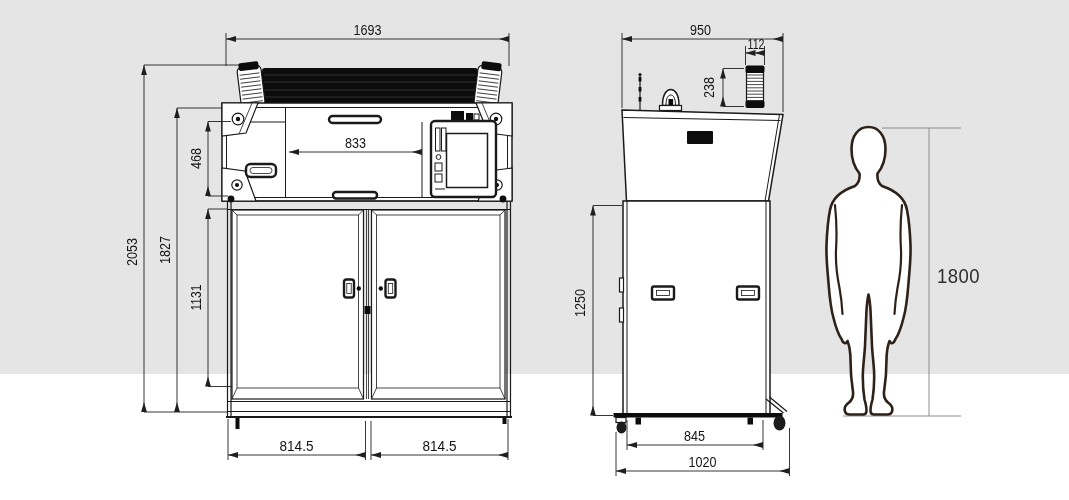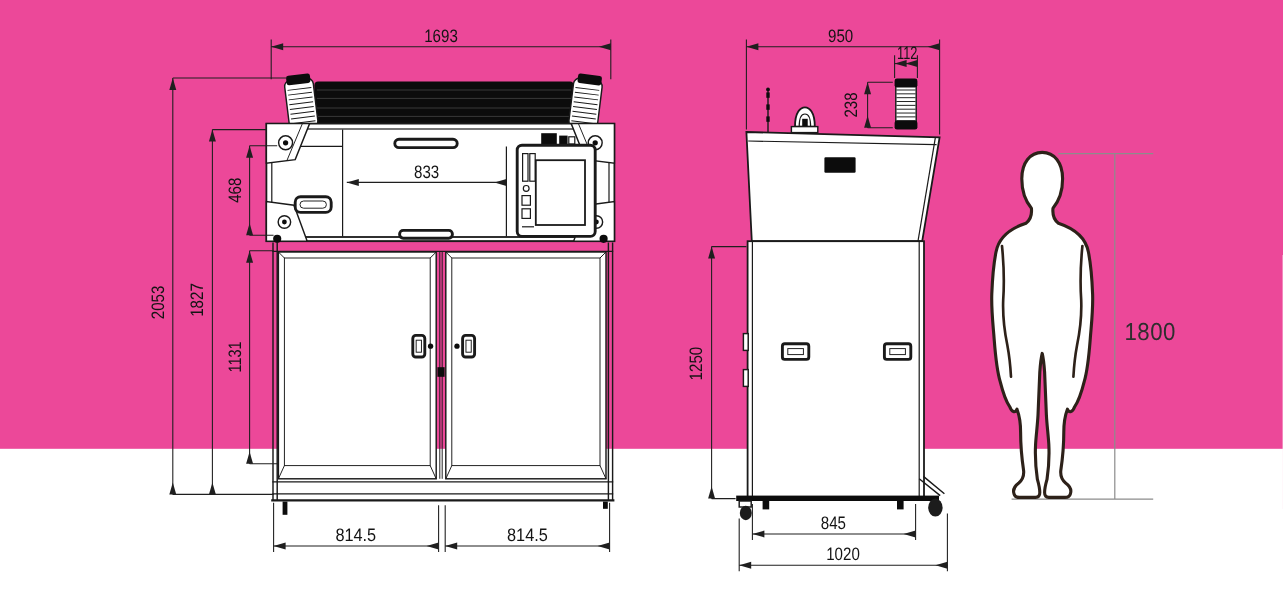--- a/index.html
+++ b/index.html
@@ -1,17 +1,17 @@
 <!DOCTYPE html>
 <html><head>
 <meta charset="utf-8">
 <style>
   html,body{margin:0;padding:0;background:#ffffff;}
   body{width:1069px;height:500px;overflow:hidden;font-family:"Liberation Sans",sans-serif;}
-  #stage{position:relative;width:1069px;height:374px;background:#ec4899;}
+  #stage{position:relative;width:1069px;height:374px;background:#e5e5e5;}
   svg{display:block;}
   .ln{stroke:#1a1a1a;fill:none;}
   .ln15{stroke:#1a1a1a;stroke-width:1.5;fill:none;}
   .ln12{stroke:#1a1a1a;stroke-width:1.2;fill:none;}
   .ln1{stroke:#1a1a1a;stroke-width:1;fill:none;}
   .ln08{stroke:#1a1a1a;stroke-width:0.8;fill:none;}
   .thick{stroke:#1a1a1a;stroke-width:2.4;fill:#ffffff;}
   .dark{fill:#0c0c0c;stroke:none;}
   .wfill{fill:#ffffff;}
   .dim{stroke:#1f1f1f;stroke-width:0.9;fill:none;}

